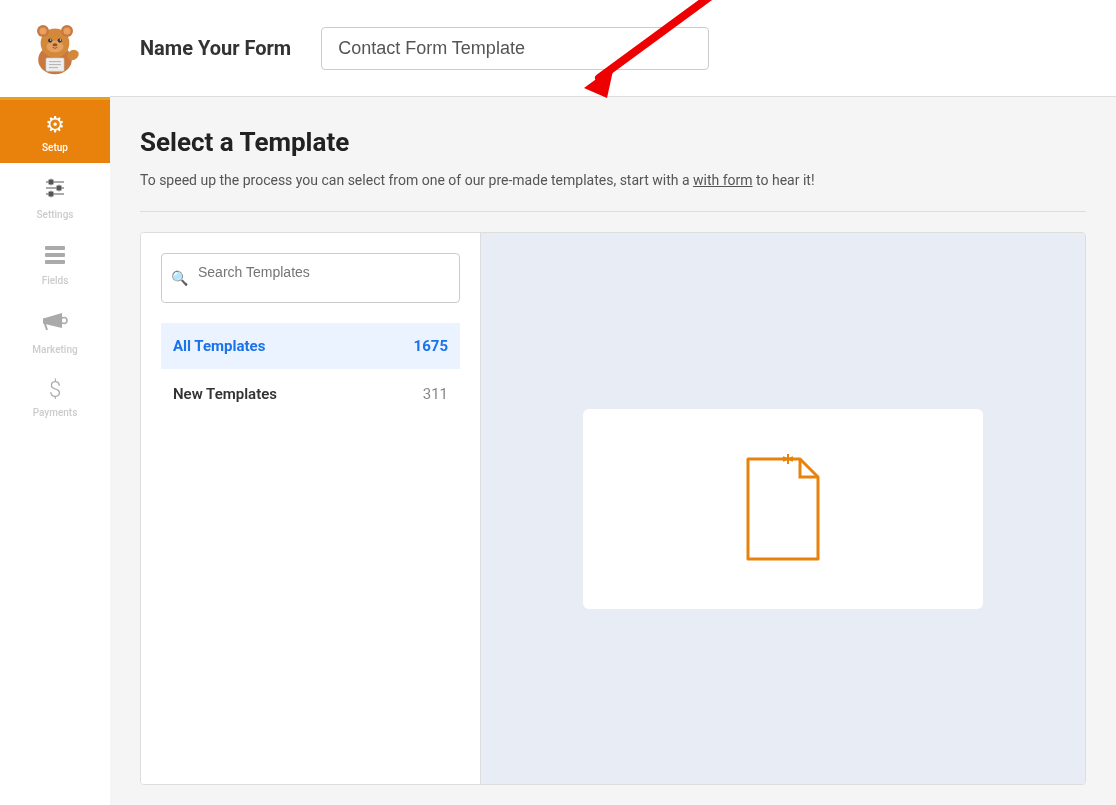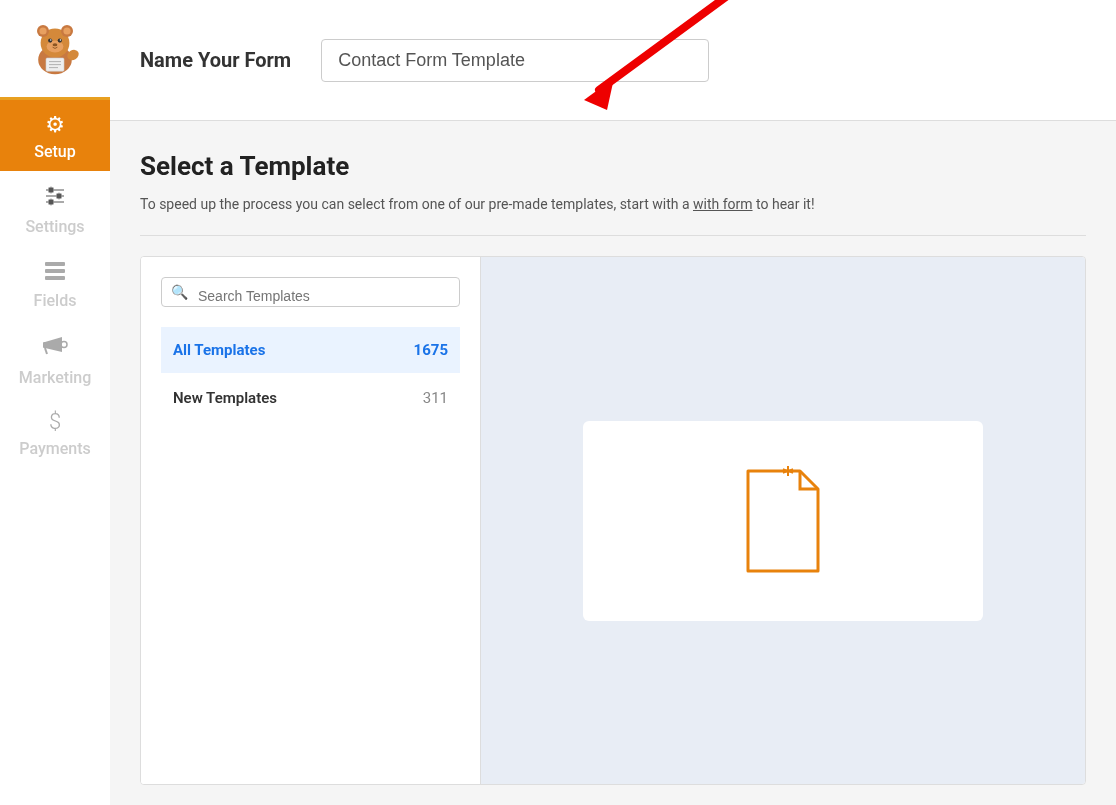--- a/index.html
+++ b/index.html
@@ -31,38 +31,38 @@
       background: #e8820c;
       color: #fff;
     }
 
     .sidebar-icon {
       font-size: 22px;
       line-height: 1;
     }
 
     .sidebar-label {
-      font-size: 16px;
+      font-size: 10px;
       font-weight: 500;
     }
 
     
     .main {
       flex: 1;
       display: flex;
       flex-direction: column;
       background: #f5f5f5;
       overflow: hidden;
     }
 
     
     .top-bar {
       background: #ffffff;
       border-bottom: 1px solid #ddd;
-      padding: 20px 30px;
+      padding: 8px 30px;
       display: flex;
       align-items: center;
       gap: 30px;
       min-height: 80px;
     }
 
     .form-name-label {
       font-size: 20px;
       font-weight: 700;
       color: #333;
@@ -136,21 +136,21 @@
 
     .search-box {
       position: relative;
       margin-bottom: 20px;
     }
 
     .search-input {
       width: 100%;
       border: 1px solid #ccc;
       border-radius: 4px;
-      padding: 10px 12px 2px 36px;
+      padding: 10px 12px 22px 36px;
       font-size: 14px;
       color: #888;
       outline: none;
       background: #fff;
     }
 
     .search-icon-wrap {
       position: absolute;
       left: 10px;
       top: 50%;

